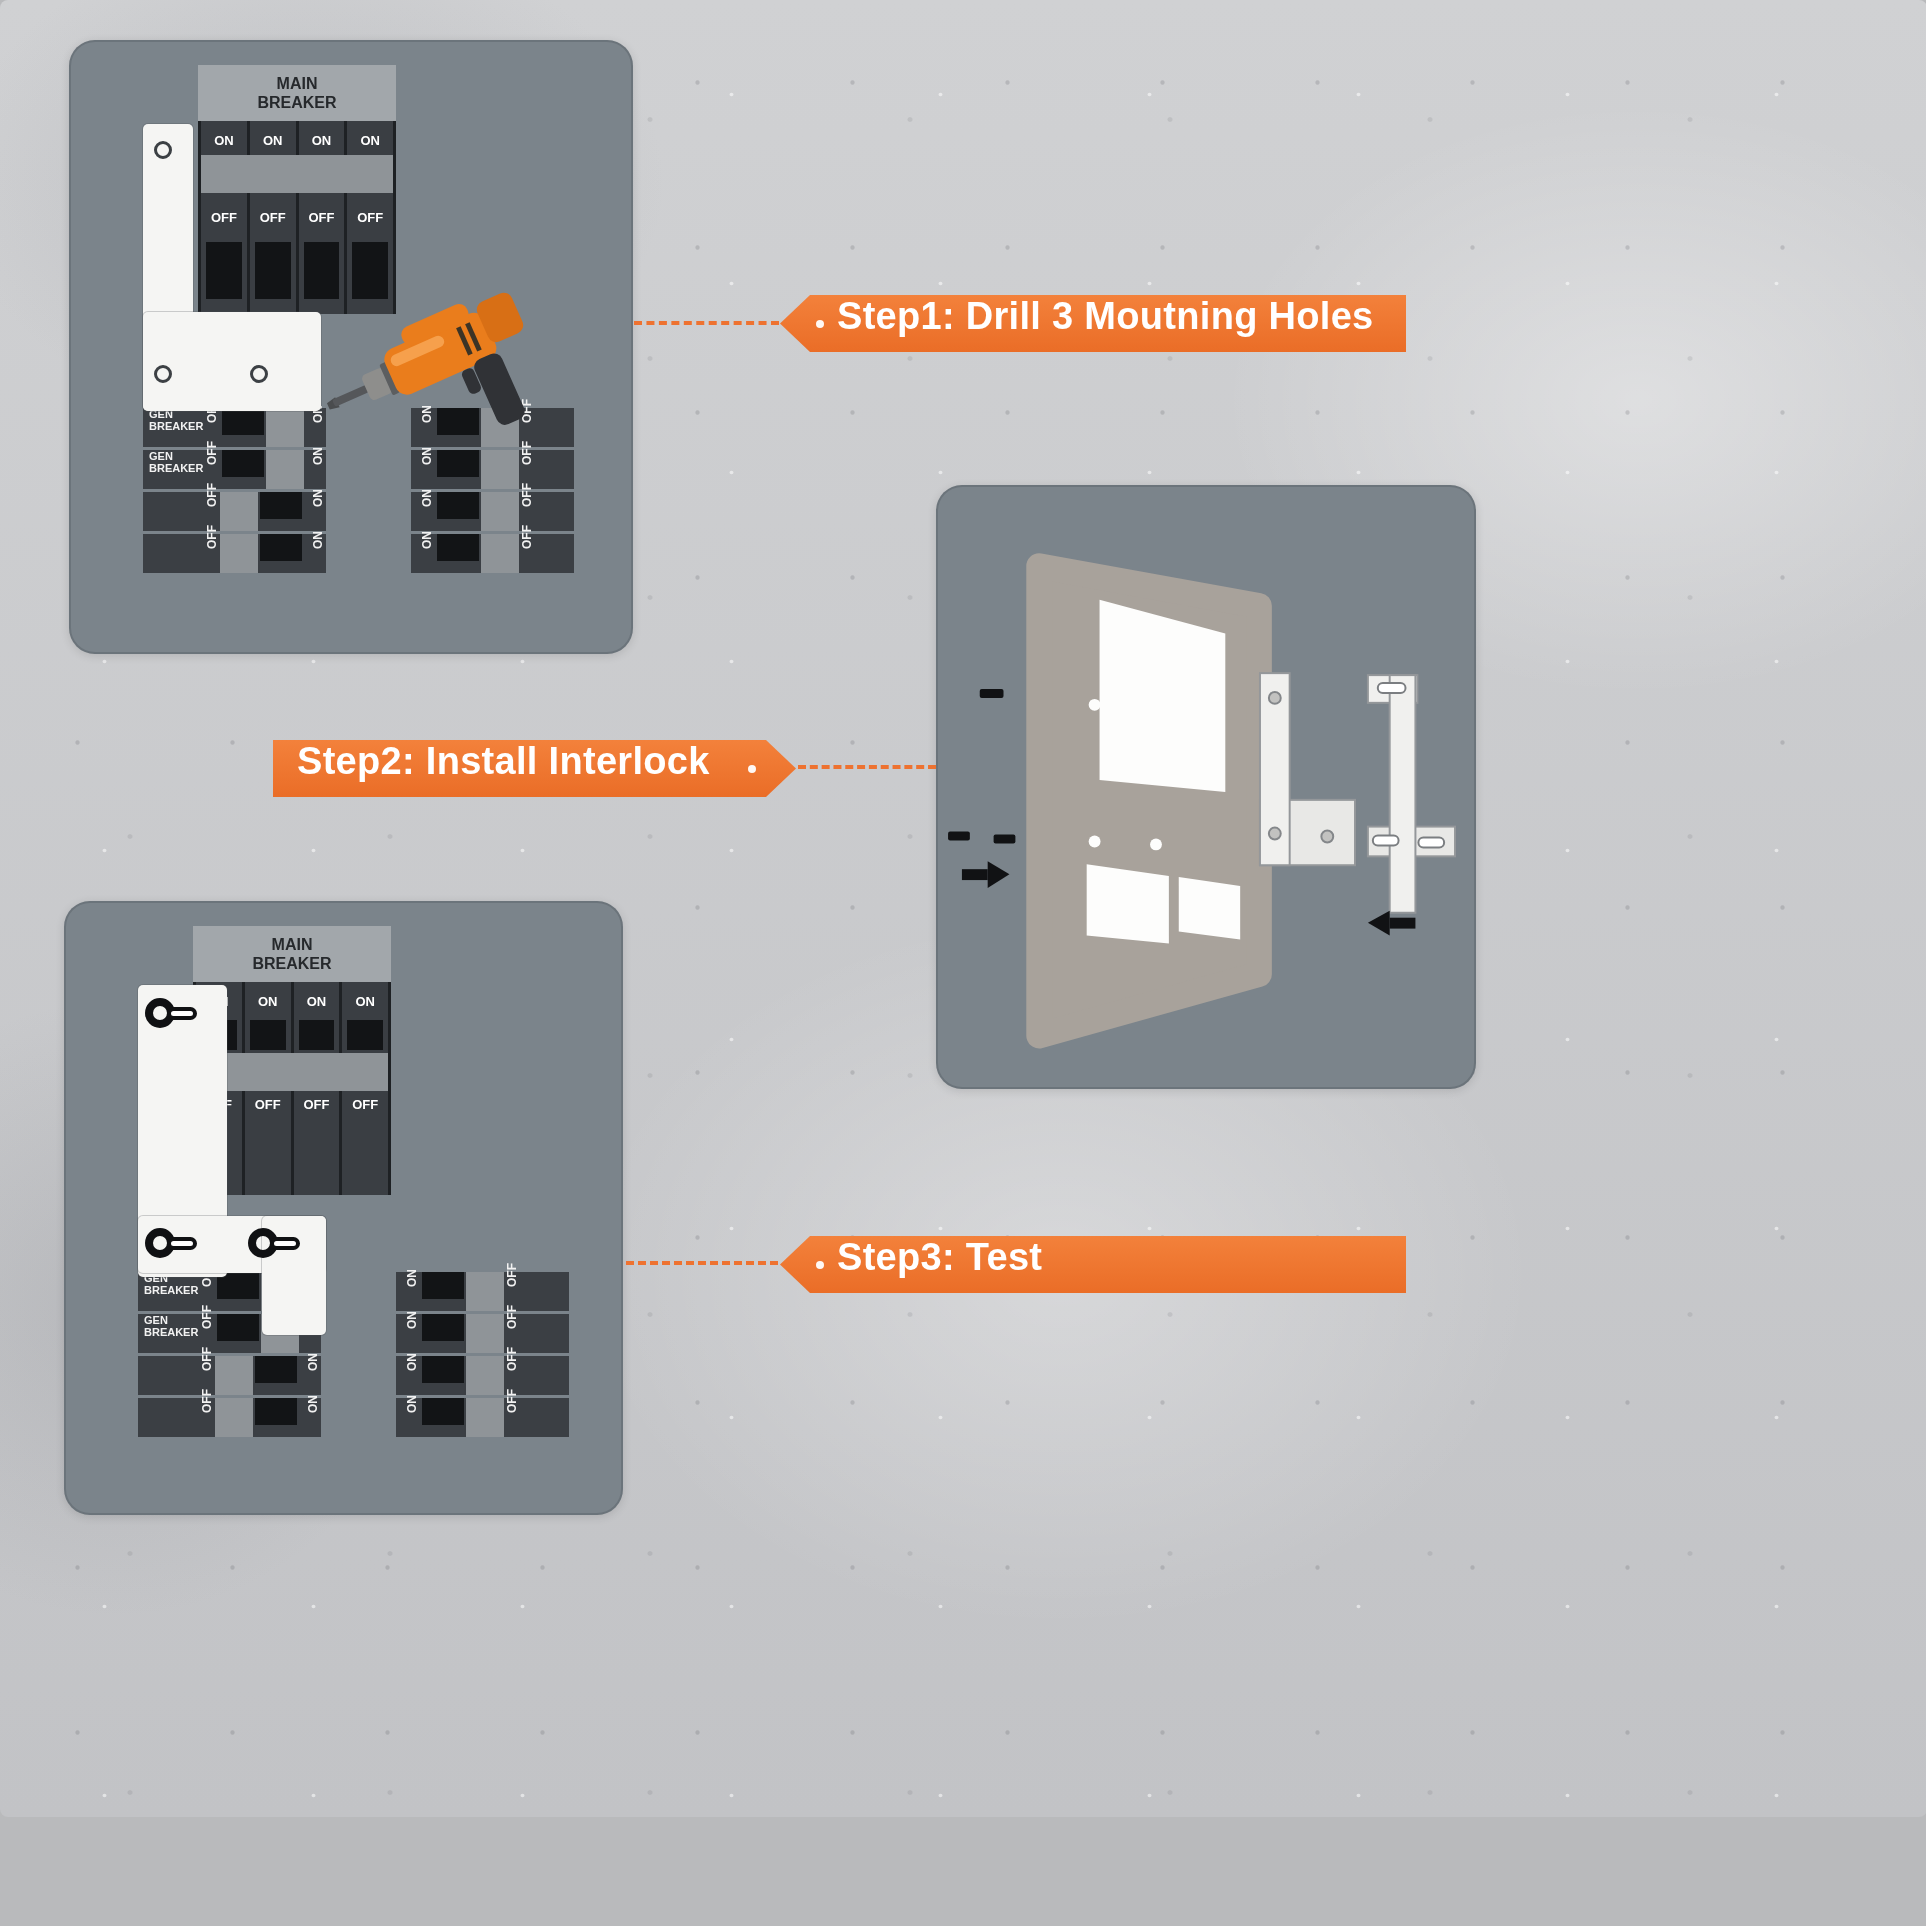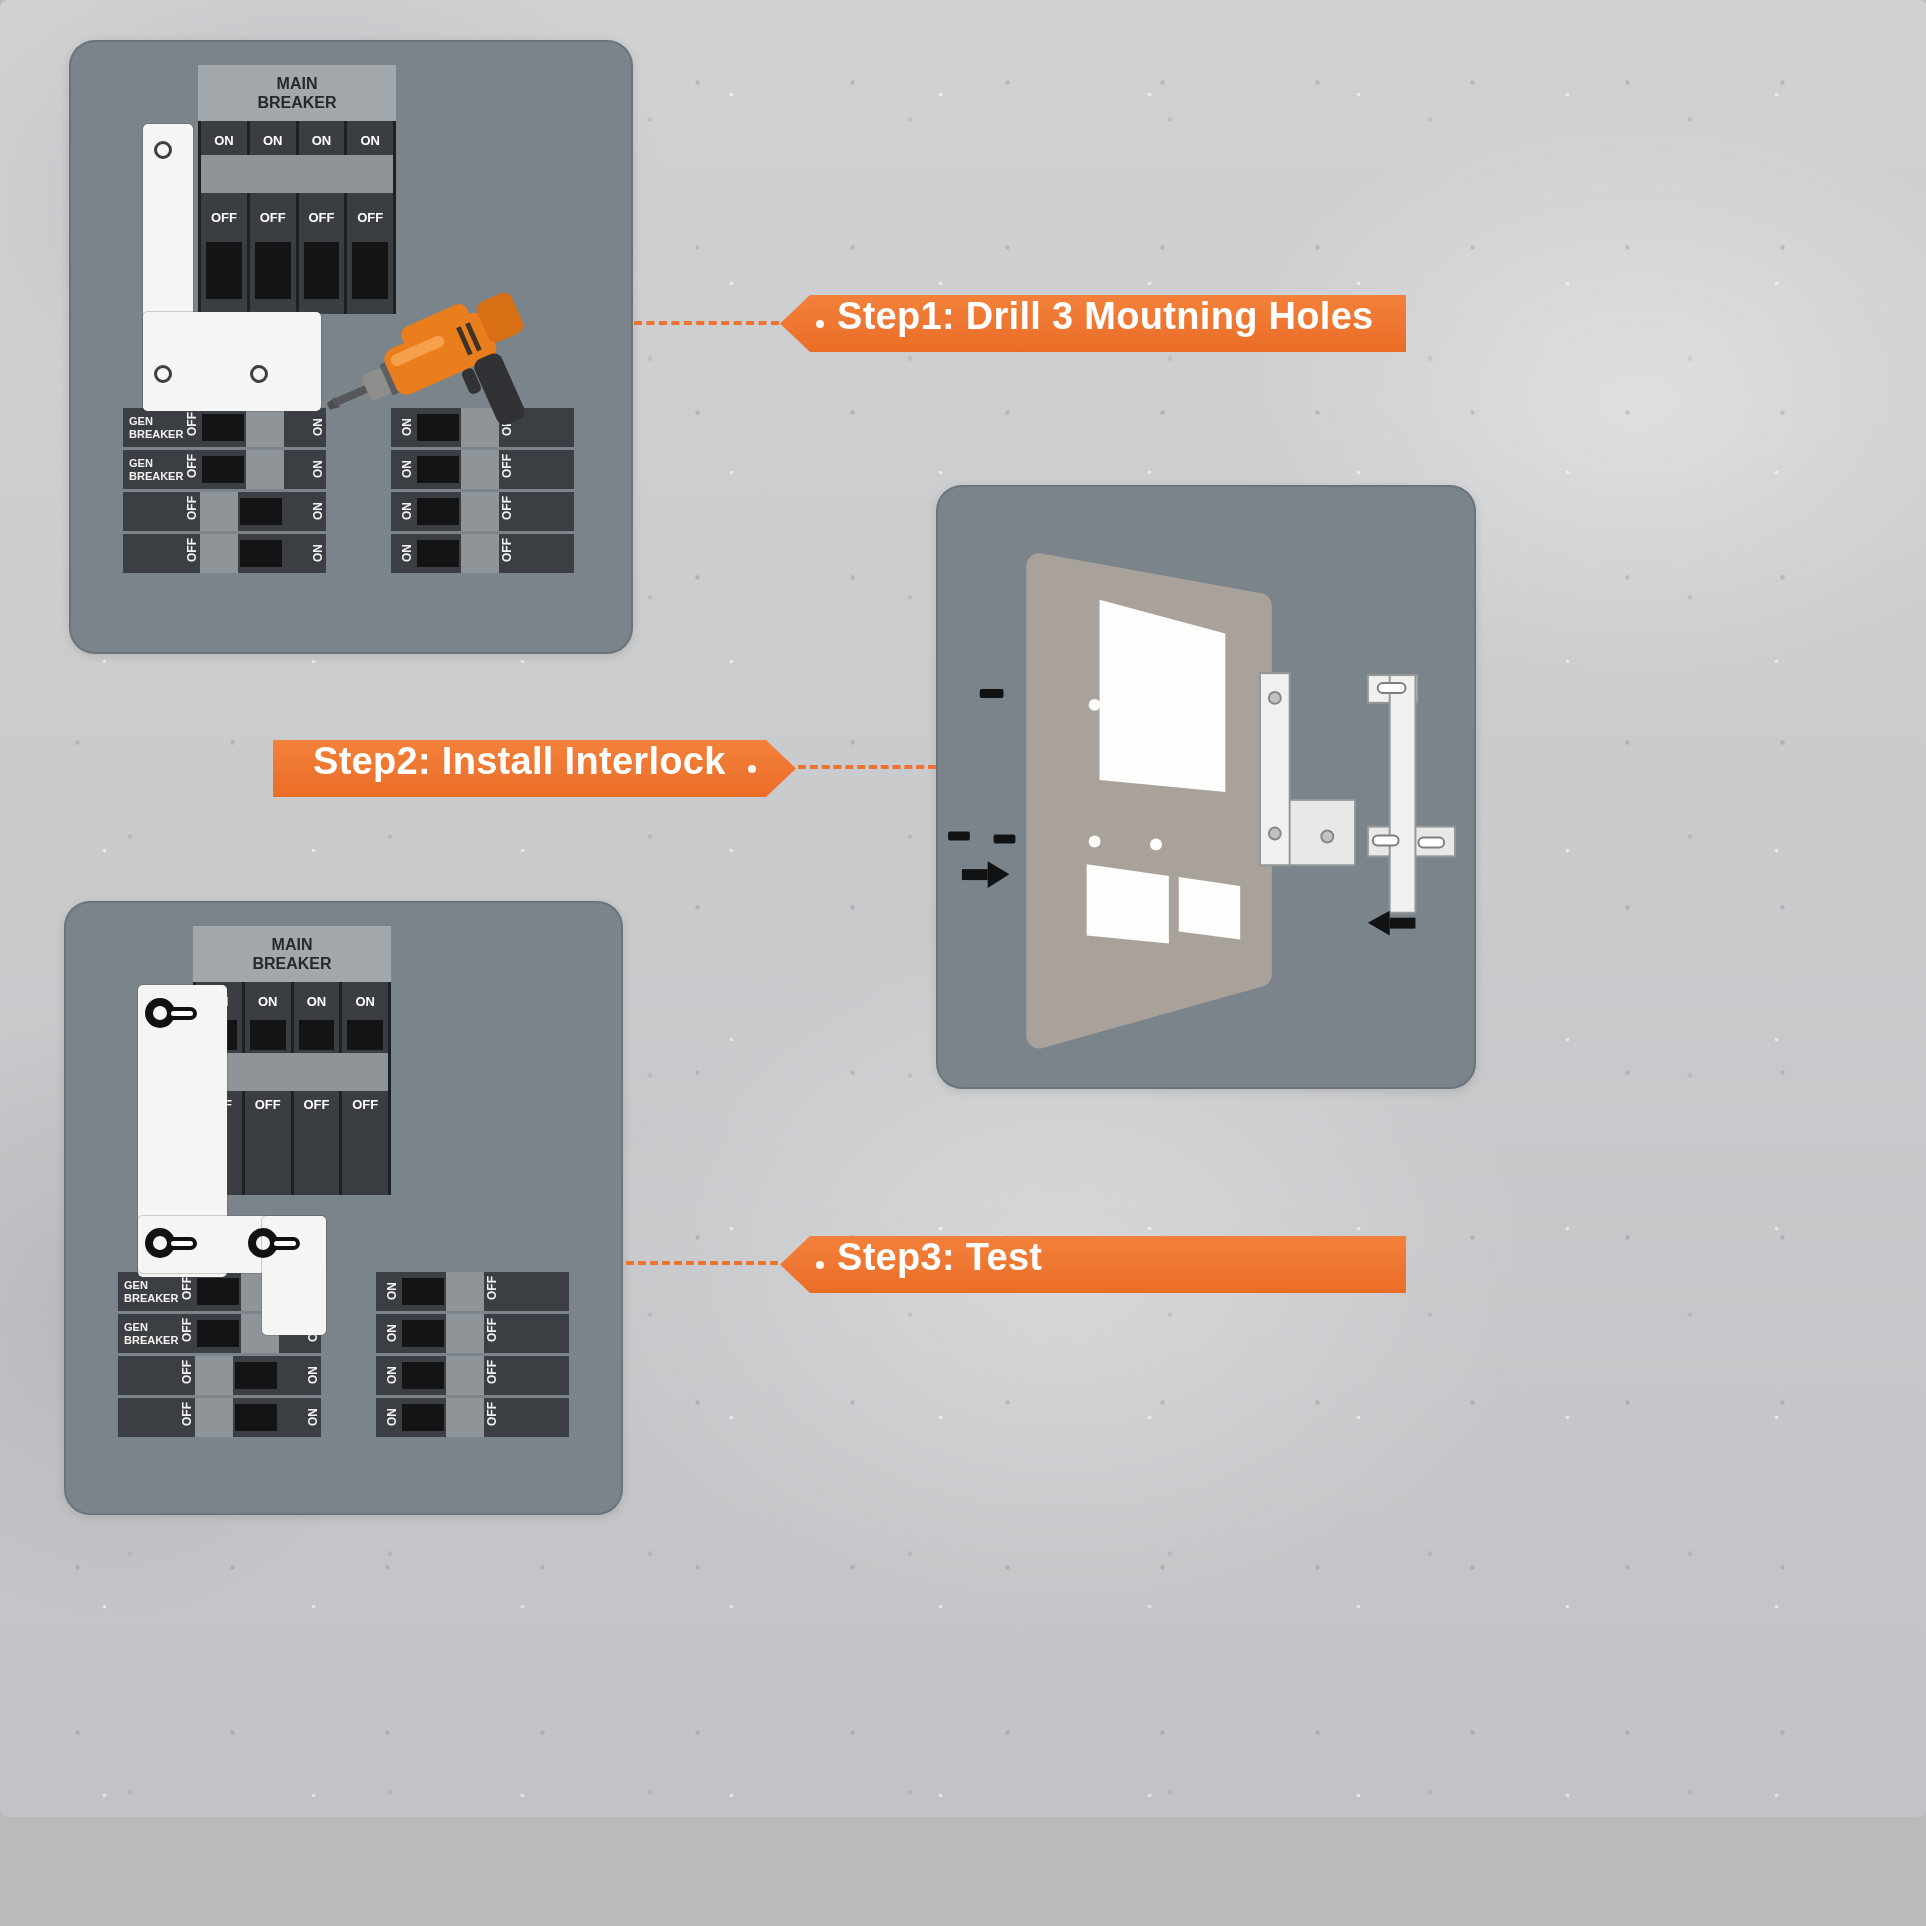--- a/index.html
+++ b/index.html
@@ -53,21 +53,21 @@
 
   
   .lock { position:absolute; width:55px; height:30px; z-index:5; }
   .lring { position:absolute; left:0; top:0; width:30px; height:30px; border-radius:50%;
            border:8px solid #101113; background:transparent; }
   .lslot { position:absolute; left:22px; top:9px; width:30px; height:13px; border-radius:8px;
            background:#fff; border:4px solid #101113; }
 
   
   .rows { position:absolute; display:flex; flex-direction:column; gap:3px; z-index:2; }
-  .brow { height:39px; background:#3b3f44; display:flex; align-items:center; }
+  .brow { height:39px; background:#3b3f44; display:flex; align-items:flex-start;margin-left:20px; }
   .genlab { width:61px; padding-left:6px; font-size:11px; font-weight:700; color:#f2f2f2;
             line-height:1.1; white-space:pre-line; }
   .spc  { width:61px; flex:0 0 61px; }
   .spc6 { width:8px; flex:0 0 8px; }
   .vt   { flex:0 0 16px; width:16px; text-align:center; font-size:12px; font-weight:700;
           color:#f2f2f2; transform:rotate(-90deg); white-space:nowrap; }
   .blk  { flex:0 0 42px; width:42px; height:27px; background:#121416; margin:0 2px; }
   .gry  { flex:0 0 38px; width:38px; height:39px; background:#8f9498; }
   .fx   { flex:1; }
 
@@ -380,21 +380,21 @@
     </div>
   </div>
 
   <div class="dashline" style="left:634px;top:321px;width:145px;"></div>
   <div class="banner point-left" style="left:780px;top:295px;width:626px;height:57px;">
     <span class="bdot" style="left:36px;"></span>
     <span class="btext" style="padding-left:57px;">Step1: Drill 3 Moutning Holes</span>
   </div>
 
   <div class="banner point-right" style="left:273px;top:740px;width:523px;height:57px;">
-    <span class="btext" style="padding-left:40px;">Step2: Install Interlock</span>
+    <span class="btext" style="padding-left:24px;">Step2: Install Interlock</span>
     <span class="bdot" style="right:40px;"></span>
   </div>
   <div class="dashline" style="left:798px;top:765px;width:138px;"></div>
 
   <div class="dashline" style="left:626px;top:1261px;width:152px;"></div>
   <div class="banner point-left" style="left:780px;top:1236px;width:626px;height:57px;">
     <span class="bdot" style="left:36px;"></span>
     <span class="btext" style="padding-left:57px;">Step3: Test</span>
   </div>
 

